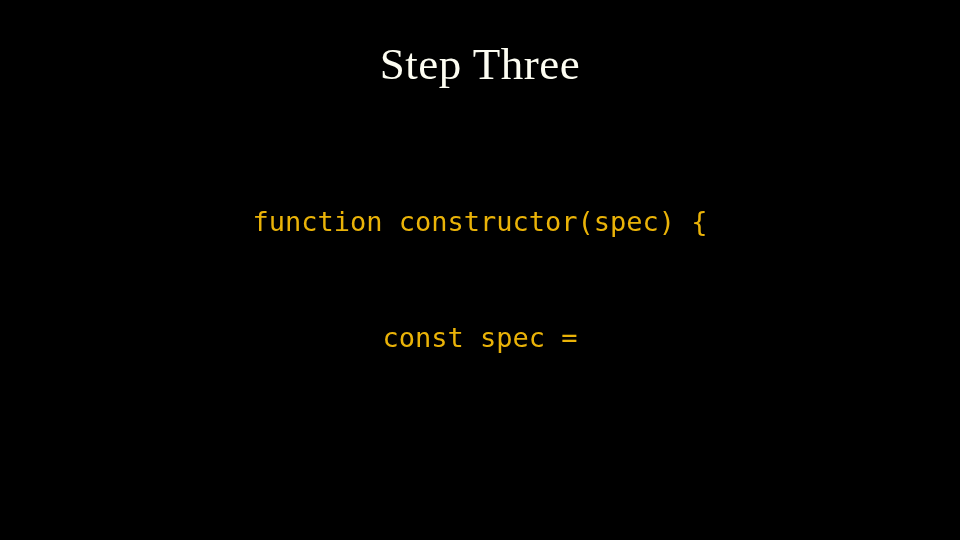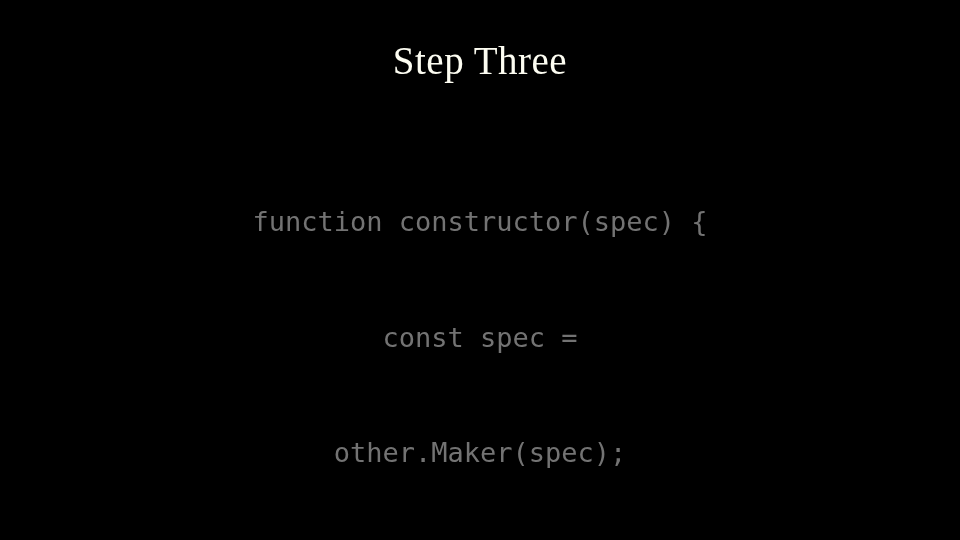--- a/index.html
+++ b/index.html
@@ -20,56 +20,55 @@
     background: #000000;
   }
   .slide-title {
     position: absolute;
     top: 40px;
     left: 0;
     width: 960px;
     text-align: center;
     color: #fdfdf2;
     font-family: "Liberation Serif", serif;
-    font-size: 39px;
+    font-size: 45px;
     line-height: 1.1;
     letter-spacing: 0.5px;
     font-weight: normal;
     white-space: pre;
   }
   .code-block {
     position: absolute;
     top: 126px;
     left: 0;
     width: 960px;
     color: #e8f5d8;
     font-family: "DejaVu Sans Mono", monospace;
     font-size: 27px;
     line-height: 38.5px;
     white-space: pre;
   }
   .code-line {
     display: block;
     width: 960px;
     text-align: center;
-    color: #737373;
+    color: #eab308;
     white-space: pre;
   }
 </style>
 </head>
 <body>
 
 <div class="slide">
 
   <div class="slide-title">Step Three</div>
 
   <div class="code-block">
     <span class="code-line">function constructor(spec) {</span>
     <span class="code-line">const spec =</span>
-    <span class="code-line">other.Maker(spec);</span>
     
     
     
     
     
     
   </div>
 
 </div>
 

